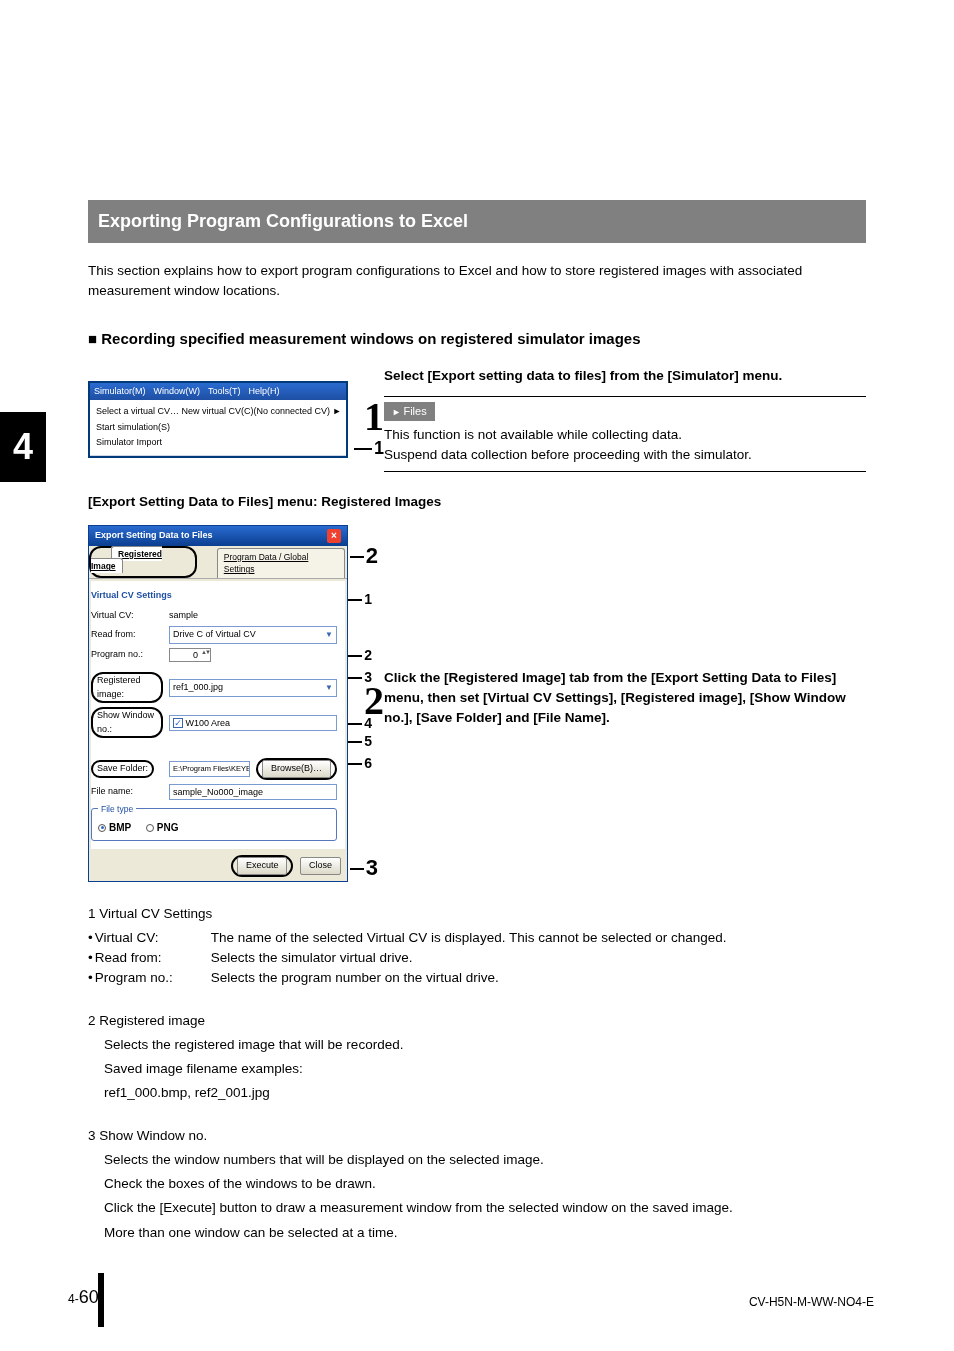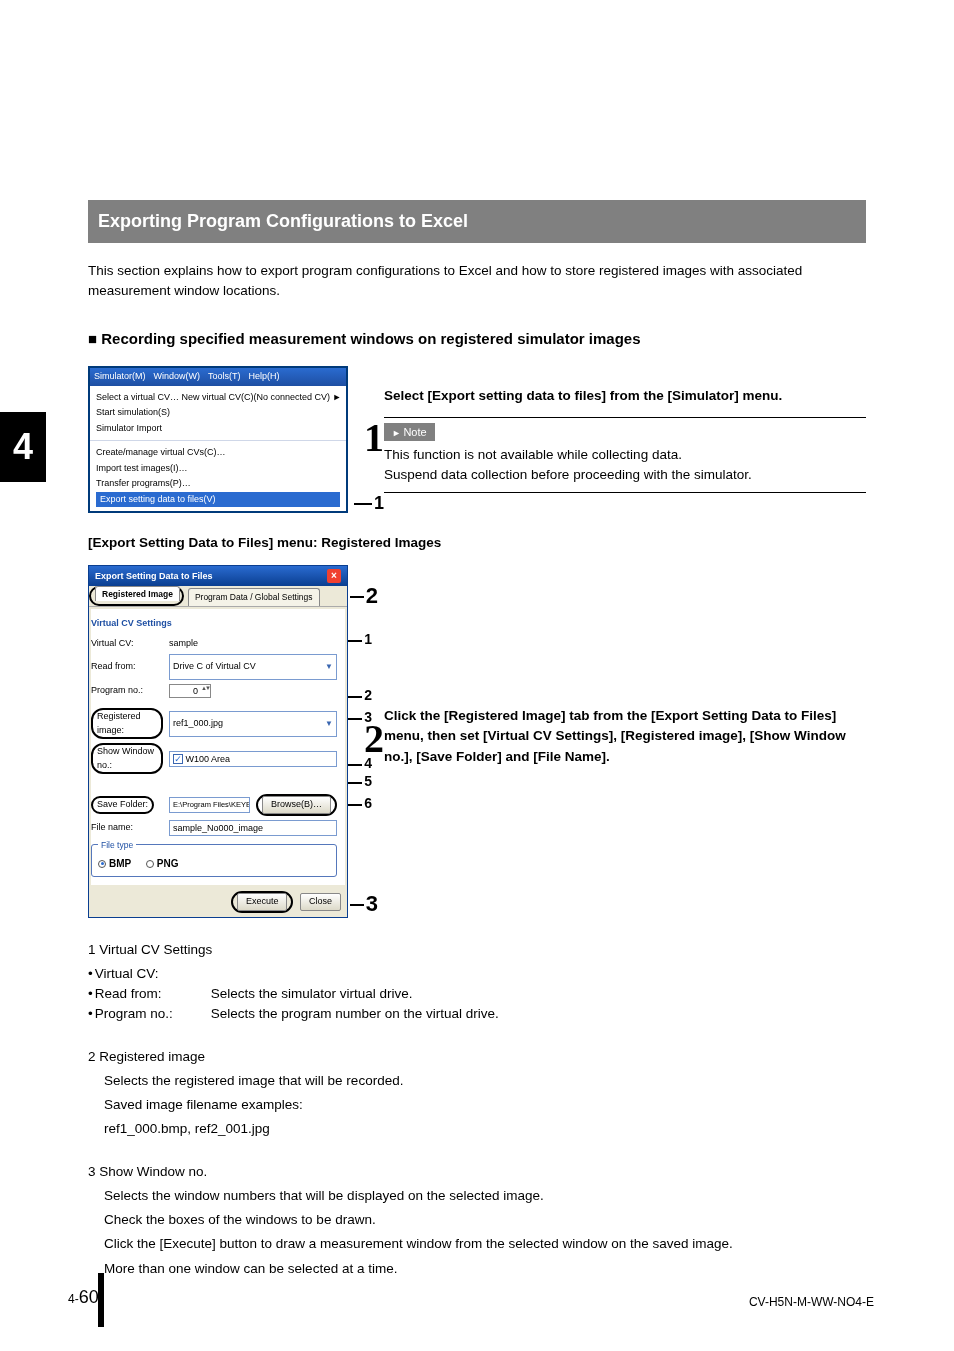--- a/index.html
+++ b/index.html
@@ -105,27 +105,27 @@
   }
   .dlg-title {
     background: linear-gradient(#2a6bd0,#0a3e90);
     color: #fff;
     padding: 3px 6px;
     display:flex; justify-content:space-between; align-items:center;
     font-weight: bold;
   }
   .dlg-title .x { background:#f04030; color:#fff; width:14px; height:14px; font-size:10px; text-align:center; line-height:13px; border-radius:2px;}
   .dlg-tabs { display:flex; background:#ece9d8; border-bottom:1px solid #aaa; font-size:8.5px;}
-  .dlg-tab { padding:2px 6px; border:1px solid #888; border-bottom:none; border-radius:3px 3px 0 0; margin:2px 2px 0 4px; background:#f5f3e8;}
+  .dlg-tab { padding:2px 6px; border:1px solid #888; border-bottom:none; border-radius:3px 3px 0 0; margin:2px 2px 0 20px; background:#f5f3e8;text-decoration:underline;}
   .dlg-tab.active { background:#fff; font-weight:bold; position:relative; z-index:1;}
   .dlg-body { background:#fff; margin:2px; padding:6px 8px 8px 0; }
   .fldrow { display:flex; align-items:center; gap:6px; padding:2px 0;}
   .fldrow .lbl { width:72px; text-align:left; }
   .fldrow .val { flex:1; }
-  .sel-box { border:1px solid #7a9bd0; background:#fff; padding:1px 3px; height:26px; display:flex; justify-content:space-between; align-items:center;}
+  .sel-box { border:1px solid #7a9bd0; background:#fff; padding:1px 3px; height:18px; display:flex; justify-content:space-between; align-items:center;}
   .sel-box .arrow { color:#3a66b0; font-size:8px;}
   .num-box { border:1px solid #888; background:#fff; width:42px; height:14px; text-align:right; padding-right:12px; position:relative;}
   .num-box::after{content:"▲▼"; position:absolute; right:1px; top:0; font-size:6px; line-height:7px; color:#555; letter-spacing:-2px;}
   .txt-box { border:1px solid #7a9bd0; background:#fff; padding:1px 3px; height:16px; overflow:hidden; white-space:nowrap;}
   .group-head { color:#1e4fa3; font-weight:bold; margin:2px 0 4px 0;}
   .filetype { border:1px solid #5577bb; border-radius:3px; padding:4px 6px; margin-top:6px; }
   .filetype .legend{ color:#1e4fa3; font-size:8.5px; position:relative; top:-10px; background:#fff; padding:0 3px;}
   .rad { display:inline-flex; align-items:center; gap:3px; margin-right:12px; font-size:10px;font-weight:bold;}
   .rad .dot{width:8px;height:8px;border:1px solid #555;border-radius:50%;display:inline-block;position:relative;}
   .rad.on .dot::after{content:"";position:absolute;inset:1.5px;border-radius:50%;background:#2a6bd0;}
@@ -180,37 +180,31 @@
           <span>Simulator(M)</span>
           <span>Window(W)</span>
           <span>Tools(T)</span>
           <span>Help(H)</span>
         </div>
         <div class="group">
           <div class="line">Select a virtual CV…   New virtual CV(C)(No connected CV)   ►</div>
           <div class="line">Start simulation(S)</div>
           <div class="line">Simulator Import</div>
         </div>
-        <div class="group" style="border-bottom:none;">
-          <div class="line">Create/manage virtual CVs(C)…</div>
-          <div class="line">Import test images(I)…</div>
-          <div class="line">Transfer programs(P)…</div>
-          <div class="line sel">Export setting data to files(V)</div>
-        </div>
       </div>
       <div class="callout" style="right:-36px; bottom:-4px;">
         <span class="dash"></span><span>1</span>
       </div>
     </div>
 
     <div class="big-num">1</div>
     <div class="step-body">
       <p class="bold-line">Select [Export setting data to files] from the [Simulator] menu.</p>
       <hr class="hr-top">
-      <span class="note-badge">Note</span>
+      <span class="note-badge">Files</span>
       <p>This function is not available while collecting data.</p>
       <p>Suspend data collection before proceeding with the simulator.</p>
       <hr class="hr-bot">
     </div>
   </div>
 
   <p class="menu-heading-a">[Export Setting Data to Files] menu: Registered Images</p>
 
   <div class="step-row">
     <div class="step-fig" style="width:260px;">
@@ -296,20 +290,21 @@
 
     <div class="big-num">2</div>
     <div class="step-body">
       <p class="bold-line">Click the [Registered Image] tab from the [Export Setting Data to Files] menu, then set [Virtual CV Settings], [Registered image], [Show Window no.], [Save Folder] and [File Name].</p>
     </div>
   </div>
 
   <p class="list-head">1    Virtual CV Settings</p>
   <div class="bul-row">
       <span class="lab">Virtual CV:</span>
+      <span>The name of the selected Virtual CV is displayed. This cannot be selected or changed.</span>
     </div>
   <div class="bul-row">
       <span class="lab">Read from:</span>
       <span>Selects the simulator virtual drive.</span>
     </div>
   <div class="bul-row">
       <span class="lab">Program no.:</span>
       <span>Selects the program number on the virtual drive.</span>
     </div>
 

